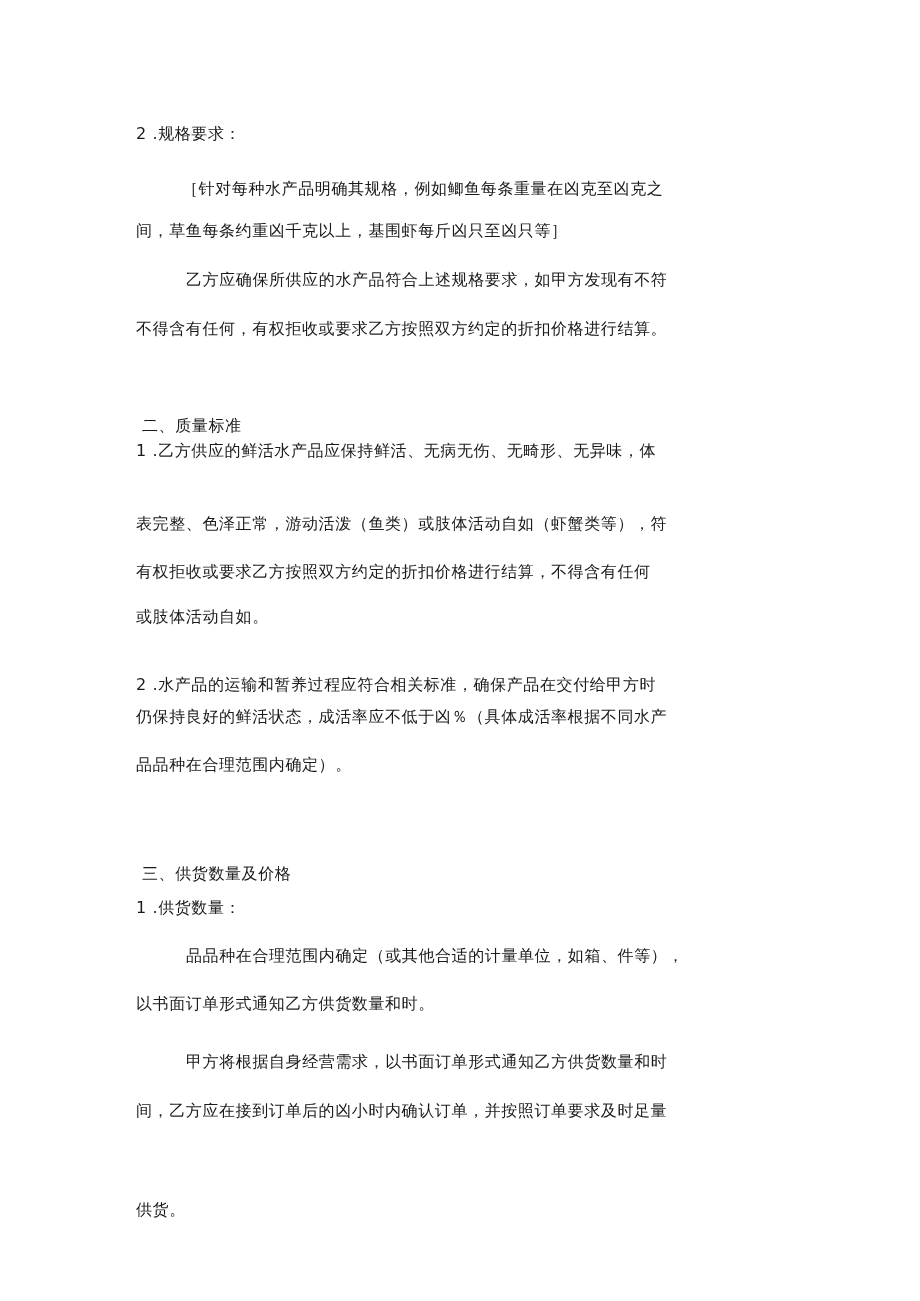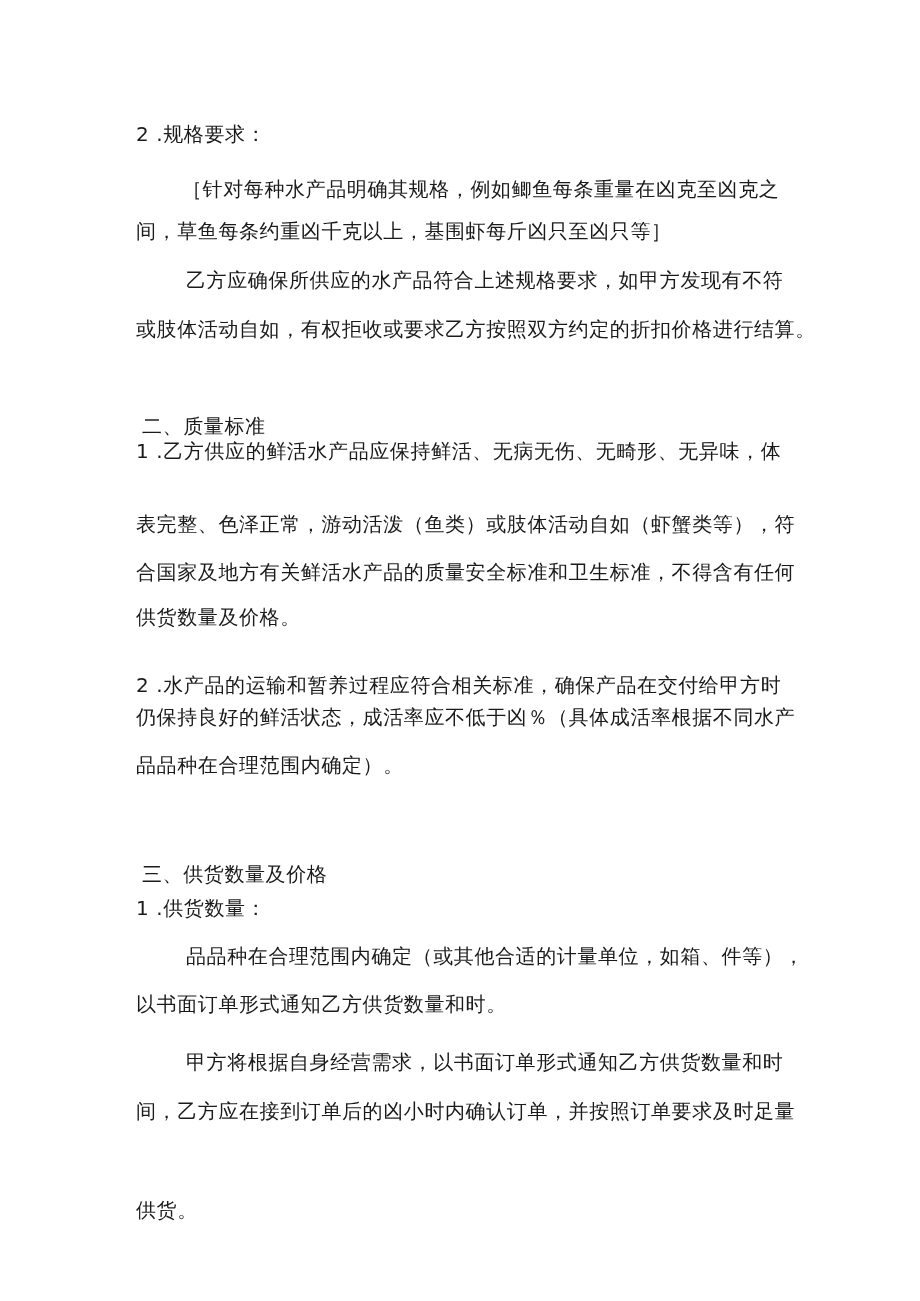--- a/index.html
+++ b/index.html
@@ -4,43 +4,43 @@
   <style>
     html, body { margin: 0; padding: 0; background: #ffffff; }
     body {
       width: 920px; height: 1301px; position: relative; overflow: hidden;
       font-family: "DejaVu Sans", "Liberation Sans", sans-serif;
       color: #1a1a1a;
     }
     .line {
       position: absolute;
       left: 136px;
-      font-size: 20px;
+      font-size: 16px;
       line-height: 24px;
       white-space: nowrap;
       letter-spacing: 0.6px;
     }
     .indent { left: 186px; }
     .heading { left: 142px; }
   </style>
 </head>
 <body>
 
 <div>
   <div class="line" style="top:122px">2  .规格要求：</div>
   <div class="line indent" style="top:177px; left:182px">［针对每种水产品明确其规格，例如鲫鱼每条重量在凶克至凶克之</div>
   <div class="line" style="top:219px">间，草鱼每条约重凶千克以上，基围虾每斤凶只至凶只等］</div>
   <div class="line indent" style="top:268px">乙方应确保所供应的水产品符合上述规格要求，如甲方发现有不符</div>
-  <div class="line" style="top:317px">或肢体活动自如，有权拒收或要求乙方按照双方约定的折扣价格进行结算。</div>
+  <div class="line" style="top:317px">不得含有任何，有权拒收或要求乙方按照双方约定的折扣价格进行结算。</div>
 
   <div class="line heading" style="top:414px">二、质量标准</div>
   <div class="line" style="top:439px">1  .乙方供应的鲜活水产品应保持鲜活、无病无伤、无畸形、无异味，体</div>
   <div class="line" style="top:512px">表完整、色泽正常，游动活泼（鱼类）或肢体活动自如（虾蟹类等），符</div>
-  <div class="line" style="top:560px">合国家及地方有关鲜活水产品的质量安全标准和卫生标准，不得含有任何</div>
-  <div class="line" style="top:605px">供货数量及价格。</div>
+  <div class="line" style="top:560px">有权拒收或要求乙方按照双方约定的折扣价格进行结算，不得含有任何</div>
+  <div class="line" style="top:605px">或肢体活动自如。</div>
   <div class="line" style="top:673px">2  .水产品的运输和暂养过程应符合相关标准，确保产品在交付给甲方时</div>
   <div class="line" style="top:705px">仍保持良好的鲜活状态，成活率应不低于凶％（具体成活率根据不同水产</div>
   <div class="line" style="top:753px">品品种在合理范围内确定）。</div>
 
   <div class="line heading" style="top:862px">三、供货数量及价格</div>
   <div class="line" style="top:896px">1  .供货数量：</div>
   <div class="line indent" style="top:944px">品品种在合理范围内确定（或其他合适的计量单位，如箱、件等），</div>
   <div class="line" style="top:992px">以书面订单形式通知乙方供货数量和时。</div>
   <div class="line indent" style="top:1050px">甲方将根据自身经营需求，以书面订单形式通知乙方供货数量和时</div>
   <div class="line" style="top:1099px">间，乙方应在接到订单后的凶小时内确认订单，并按照订单要求及时足量</div>

